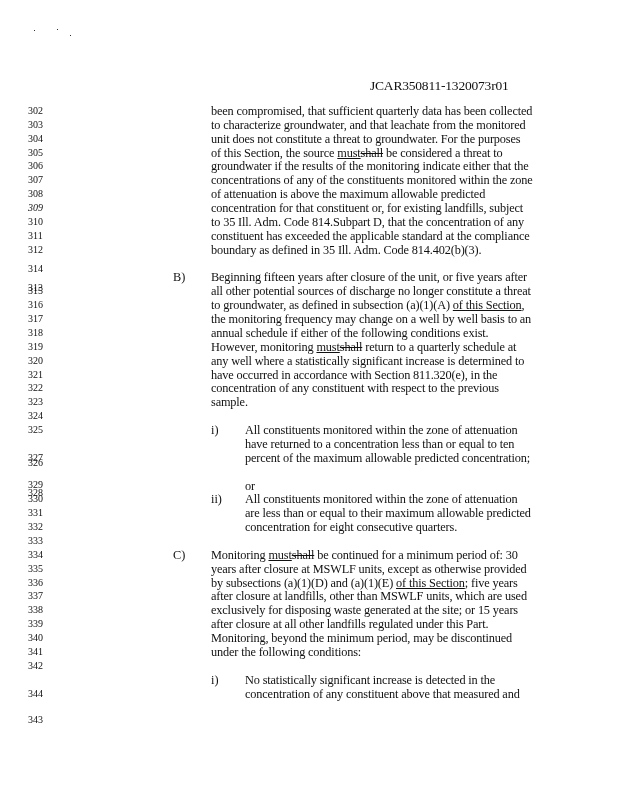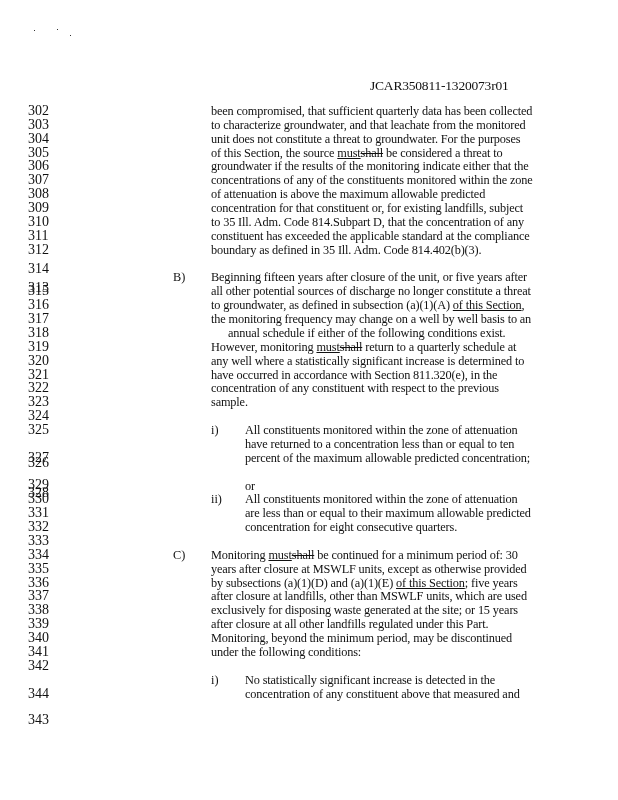--- a/index.html
+++ b/index.html
@@ -1,20 +1,20 @@
 <!DOCTYPE html>
 <html><head>
 <meta charset="utf-8">
 <style>
   html, body { margin: 0; padding: 0; background: #ffffff; }
   body { width: 618px; height: 800px; position: relative; overflow: hidden;
          font-family: "Liberation Serif", "DejaVu Serif", serif; color: #111; }
   .dot { position: absolute; width: 1px; height: 1px; background: #333; }
   .header { position: absolute; left: 370px; top: 78px; font-size: 13.5px; letter-spacing: -0.2px; }
-  .ln { position: absolute; left: 28px; font-size: 14px; line-height: 14px; }
+  .ln { position: absolute; left: 28px; font-size: 10px; line-height: 14px; }
   .row { position: absolute; font-size: 12.3px; line-height: 14px; white-space: nowrap; letter-spacing: -0.15px; text-align: center; }
   .marker { position: absolute; font-size: 12.3px; line-height: 14px; }
   .u { text-decoration: underline; }
   .s { text-decoration: line-through; }
 </style>
 </head>
 <body>
 
 <div class="dot" style="left:34px;top:30px;"></div>
 <div class="dot" style="left:57px;top:29px;"></div>
@@ -23,21 +23,21 @@
 <div class="header">JCAR350811-1320073r01</div>
 
 <div id="line-numbers">
     <div class="ln" style="top: 104px;">302</div>
     <div class="ln" style="top: 117.87px;">303</div>
     <div class="ln" style="top: 131.74px;">304</div>
     <div class="ln" style="top: 145.61px;">305</div>
     <div class="ln" style="top: 159.48px;">306</div>
     <div class="ln" style="top: 173.35px;">307</div>
     <div class="ln" style="top: 187.22px;">308</div>
-    <div class="ln" style="top: 201.09px;">309</div>
+    <div class="ln" style="top: 201.09px; font-style: italic;">309</div>
     <div class="ln" style="top: 214.96px;">310</div>
     <div class="ln" style="top: 228.83px;">311</div>
     <div class="ln" style="top: 242.7px;">312</div>
     <div class="ln" style="top: 256.57px; margin-top: 24px;">313</div>
     <div class="ln" style="top: 262px;">314</div>
     <div class="ln" style="top: 284.31px;">315</div>
     <div class="ln" style="top: 298.18px;">316</div>
     <div class="ln" style="top: 312.05px;">317</div>
     <div class="ln" style="top: 325.92px;">318</div>
     <div class="ln" style="top: 339.79px;">319</div>
@@ -77,21 +77,21 @@
     <div class="row" style="left: 211px; top: 187.22px;">of attenuation is above the maximum allowable predicted</div>
     <div class="row" style="left: 211px; top: 201.09px;">concentration for that constituent or, for existing landfills, subject</div>
     <div class="row" style="left: 211px; top: 214.96px;">to 35 Ill. Adm. Code 814.Subpart D, that the concentration of any</div>
     <div class="row" style="left: 211px; top: 228.83px;">constituent has exceeded the applicable standard at the compliance</div>
     <div class="row" style="left: 211px; top: 242.7px;">boundary as defined in 35 Ill. Adm. Code 814.402(b)(3).</div>
     <div class="marker" style="left: 173px; top: 270.44px;">B)</div>
     <div class="row" style="left: 211px; top: 270.44px;">Beginning fifteen years after closure of the unit, or five years after</div>
     <div class="row" style="left: 211px; top: 284.31px;">all other potential sources of discharge no longer constitute a threat</div>
     <div class="row" style="left: 211px; top: 298.18px;">to groundwater, as defined in subsection (a)(1)(A) <span class="u">of this Section</span>,</div>
     <div class="row" style="left: 211px; top: 312.05px;">the monitoring frequency may change on a well by well basis to an</div>
-    <div class="row" style="left: 211px; top: 325.92px; margin-left: 17px;">annual schedule if either of the following conditions exist.</div>
+    <div class="row" style="left: 211px; top: 325.92px;">annual schedule if either of the following conditions exist.</div>
     <div class="row" style="left: 211px; top: 339.79px;">However, monitoring <span class="u">must</span><span class="s">shall</span> return to a quarterly schedule at</div>
     <div class="row" style="left: 211px; top: 353.66px;">any well where a statistically significant increase is determined to</div>
     <div class="row" style="left: 211px; top: 367.53px;">have occurred in accordance with Section 811.320(e), in the</div>
     <div class="row" style="left: 211px; top: 381.4px;">concentration of any constituent with respect to the previous</div>
     <div class="row" style="left: 211px; top: 395.27px;">sample.</div>
     <div class="marker" style="left: 211px; top: 423.01px;">i)</div>
     <div class="row" style="left: 245px; top: 423.01px;">All constituents monitored within the zone of attenuation</div>
     <div class="row" style="left: 245px; top: 436.88px;">have returned to a concentration less than or equal to ten</div>
     <div class="row" style="left: 245px; top: 450.75px;">percent of the maximum allowable predicted concentration;</div>
     <div class="row" style="left: 245px; top: 464.62px; margin-top: 14px;">or</div>

